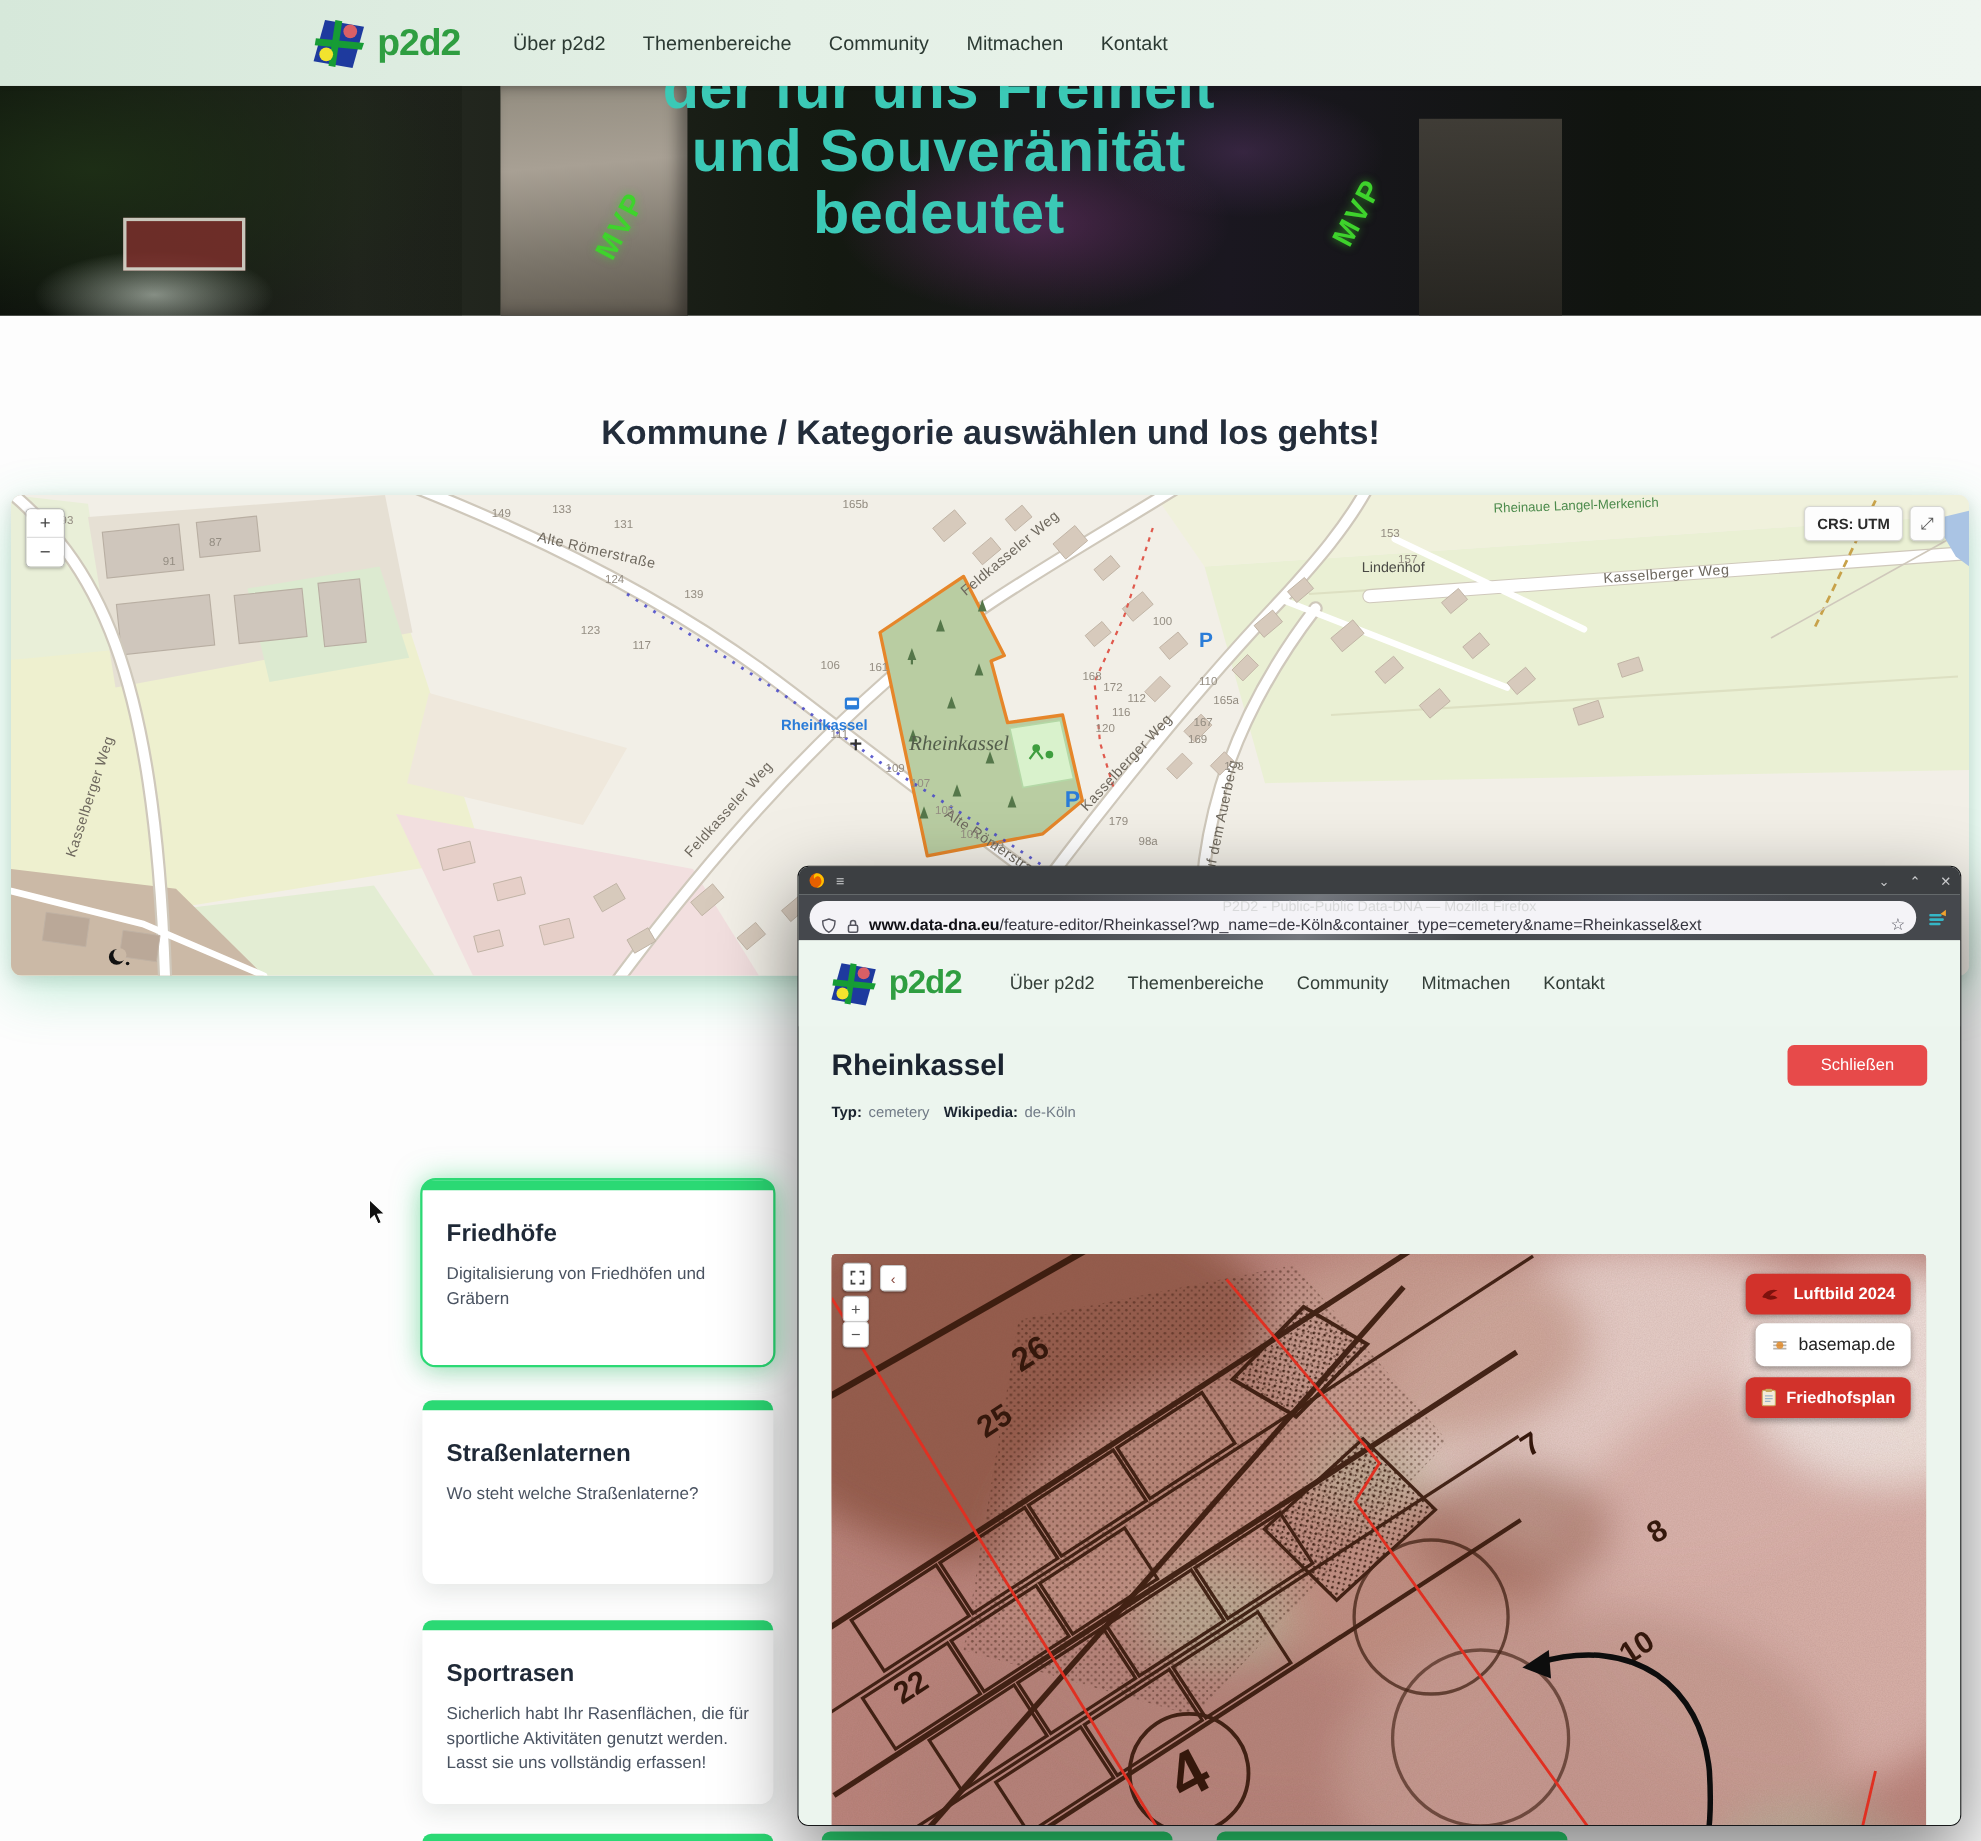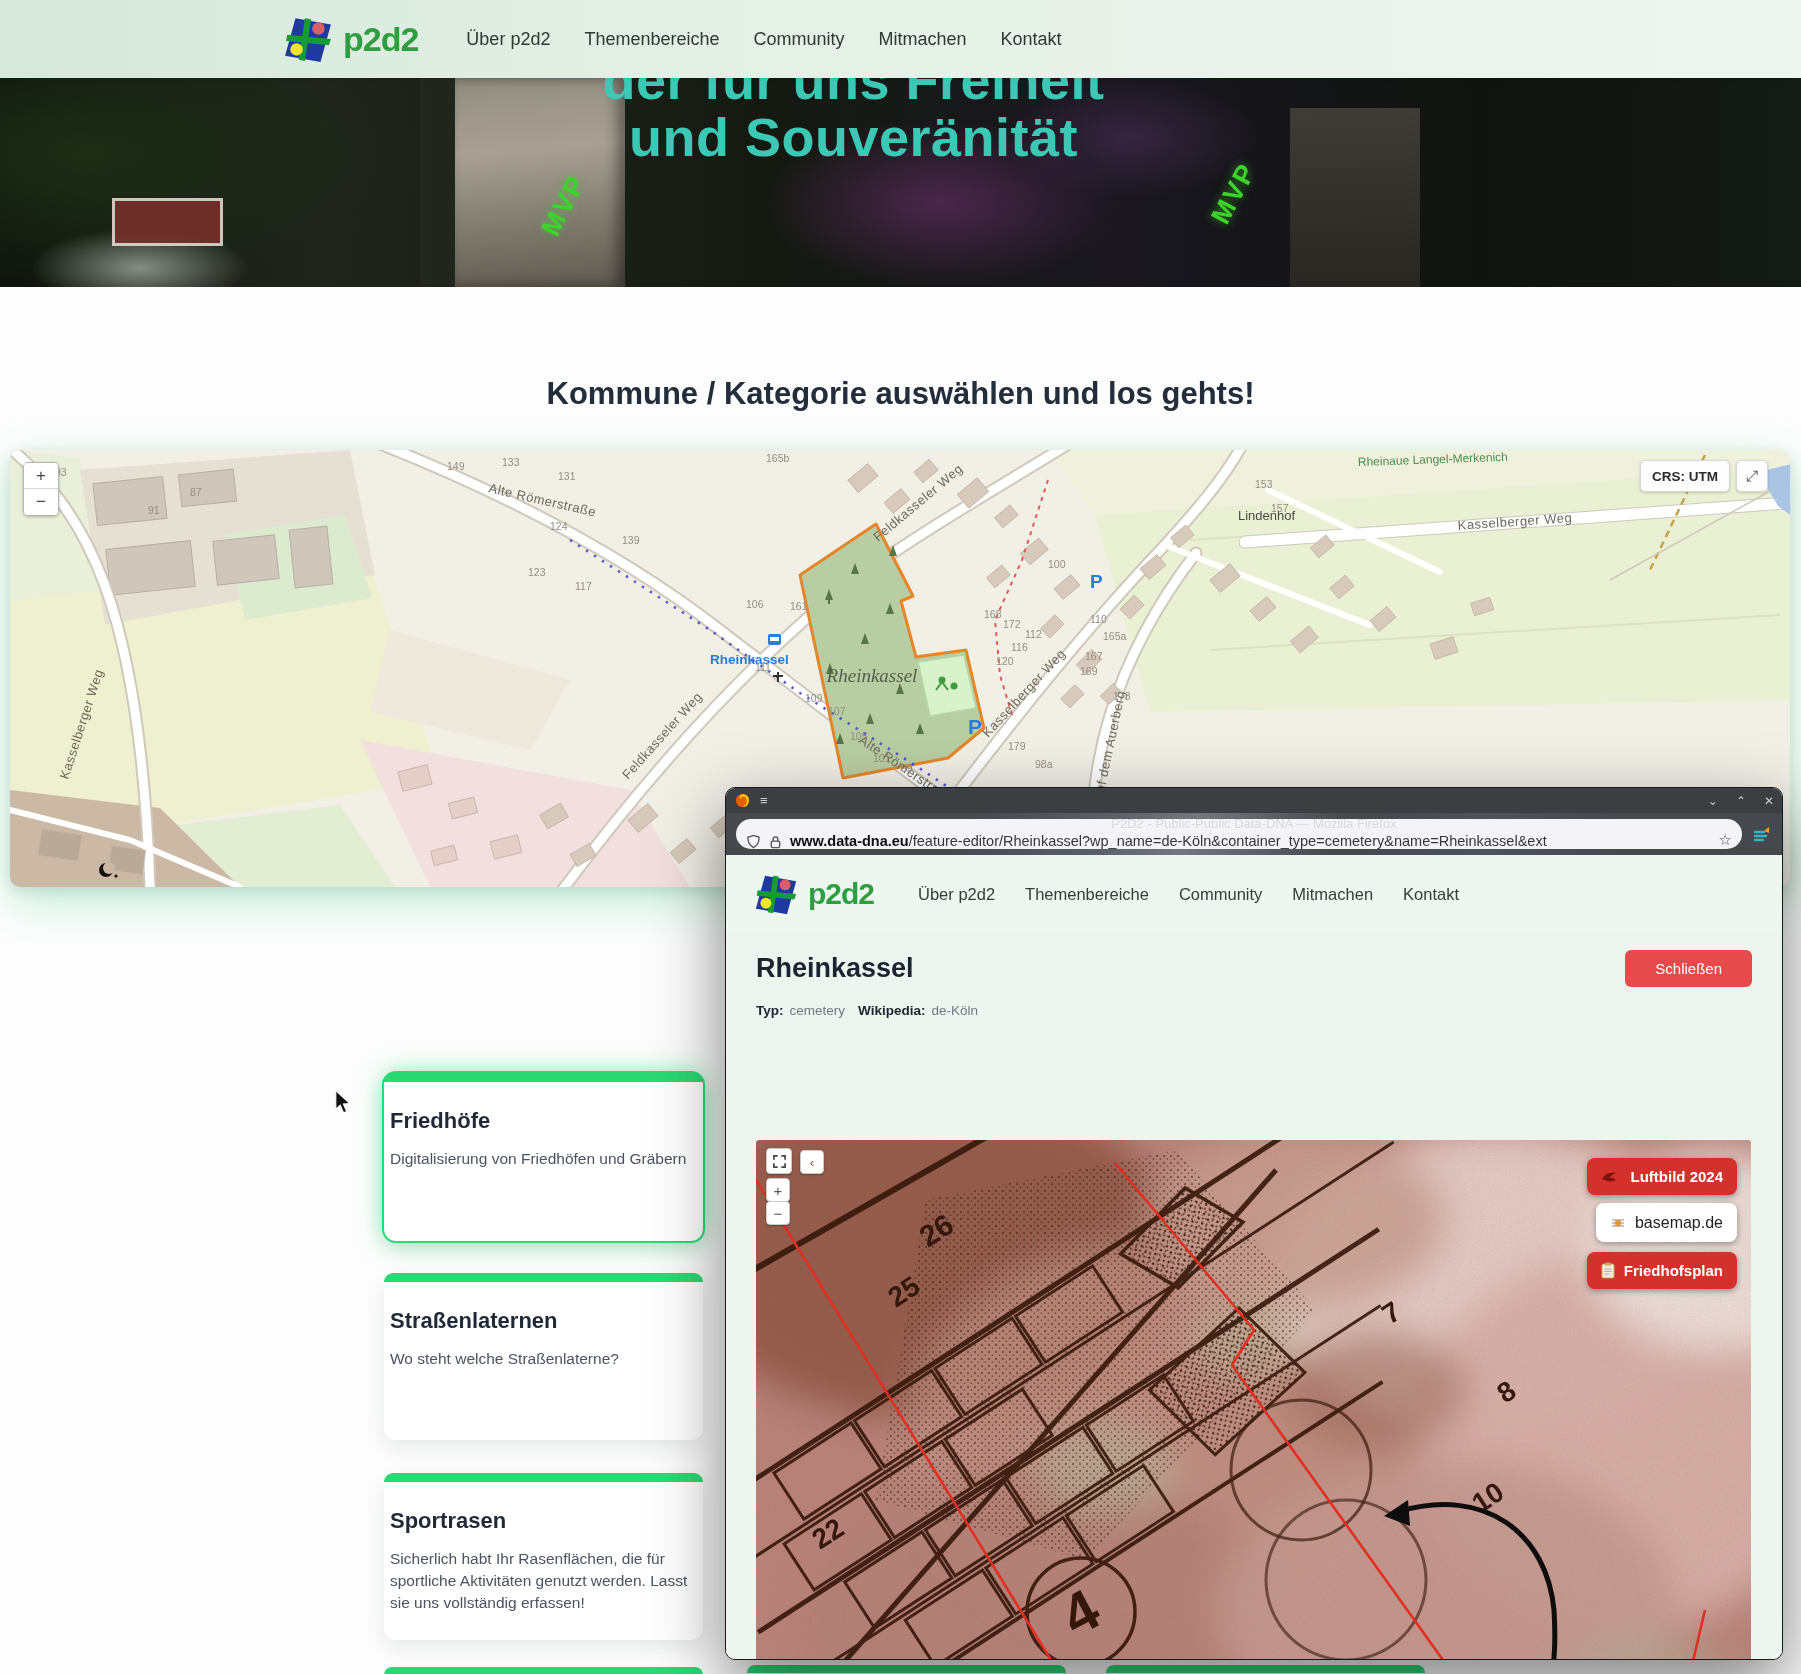--- a/index.html
+++ b/index.html
@@ -32,21 +32,21 @@
   .outer-map{left:10px;top:450px;width:1780px;height:437px;border-radius:10px;overflow:hidden;box-shadow:0 14px 46px rgba(52,199,130,.30),0 4px 14px rgba(0,0,0,.12);background:#f2efe7;}
   .map-zoom{position:absolute;left:13px;top:12px;width:34px;border:1px solid #b5b5b5;border-radius:5px;overflow:hidden;box-shadow:0 1px 3px rgba(0,0,0,.25);}
   .map-zoom button{display:block;width:100%;height:26px;background:#fff;border:none;font-size:17px;color:#444;line-height:24px;cursor:pointer;}
   .map-zoom button:first-child{border-bottom:1px solid #d8d8d8;}
   .crs-chip{position:absolute;right:60px;top:10px;height:30px;background:#fdfdfd;border:1px solid #d7d7d3;border-radius:5px;font-size:13.5px;font-weight:600;color:#2b2b2b;display:flex;align-items:center;padding:0 11px;box-shadow:0 1px 3px rgba(0,0,0,.18);}
   .expand-btn{position:absolute;right:22px;top:10px;width:30px;height:30px;background:#fdfdfd;border:1px solid #d7d7d3;border-radius:5px;color:#555;font-size:15px;display:flex;align-items:center;justify-content:center;box-shadow:0 1px 3px rgba(0,0,0,.18);cursor:pointer;}
 
   
   .card{left:384px;width:319px;background:#ffffff;border-radius:12px;box-shadow:0 8px 20px rgba(40,60,50,.10);}
   .card .bar{height:9px;background:#2bd974;border-radius:12px 12px 0 0;}
-  .card .inner{padding:20px 6px;}
+  .card .inner{padding:20px 22px;}
   .card h3{margin:6px 0 14px 0;font-size:22px;font-weight:700;color:#1f2937;}
   .card p{margin:0;font-size:15.5px;line-height:1.42;color:#4a5361;}
   .card.selected{outline:2px solid #2bd974;box-shadow:0 0 26px rgba(43,217,116,.55),0 8px 20px rgba(40,60,50,.10);}
   .card-sliver{background:#ffffff;border-radius:12px 12px 0 0;}
   .card-sliver .bar{height:8px;background:#2bd974;border-radius:12px 12px 0 0;}
 
   
   .ff-window{left:725px;top:787px;width:1056px;height:871px;border-radius:10px;overflow:hidden;border:1px solid #17181a;box-shadow:0 26px 70px rgba(0,0,0,.5);z-index:40;background:#ecf5ee;}
   .ff-titlebar{height:25px;background:#3c3f42;display:flex;align-items:center;position:relative;}
   .ff-title{position:absolute;left:0;right:0;text-align:center;font-size:13px;color:#d8d9da;margin-top:45px;}
@@ -87,20 +87,21 @@
     <div class="hero-trees-l"></div>
     <div class="hero-pillar"></div>
     <div class="hero-pillar2"></div>
     <div class="hero-glow1"></div>
     <div class="hero-glow2"></div>
     <div class="hero-fog"></div>
     <div class="hero-sign"></div>
     <div class="hero-text">
       <div>der für uns Freiheit</div>
       <div>und Souveränität</div>
+      <div>bedeutet</div>
     </div>
     <div class="mvp" style="left:532px;top:112px;">MVP</div>
     <div class="mvp" style="left:1202px;top:100px;">MVP</div>
   </div>
 
   <div class="abs navbar">
     <div class="brand">
       <svg width="50" height="52" viewBox="0 0 48 48">
         <polygon points="12,4 46,10 36,46 2,40" fill="#1e3a9e"></polygon>
         <path d="M4,20 L46,24 L44,30 L3,26 Z" fill="#169c35"></path>

